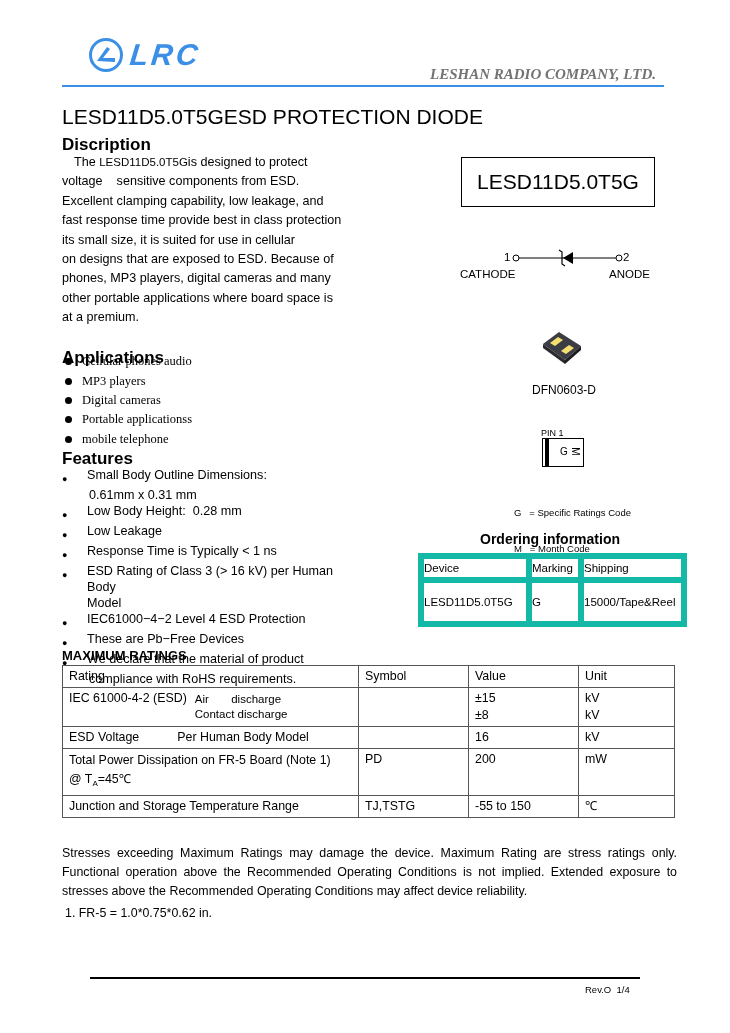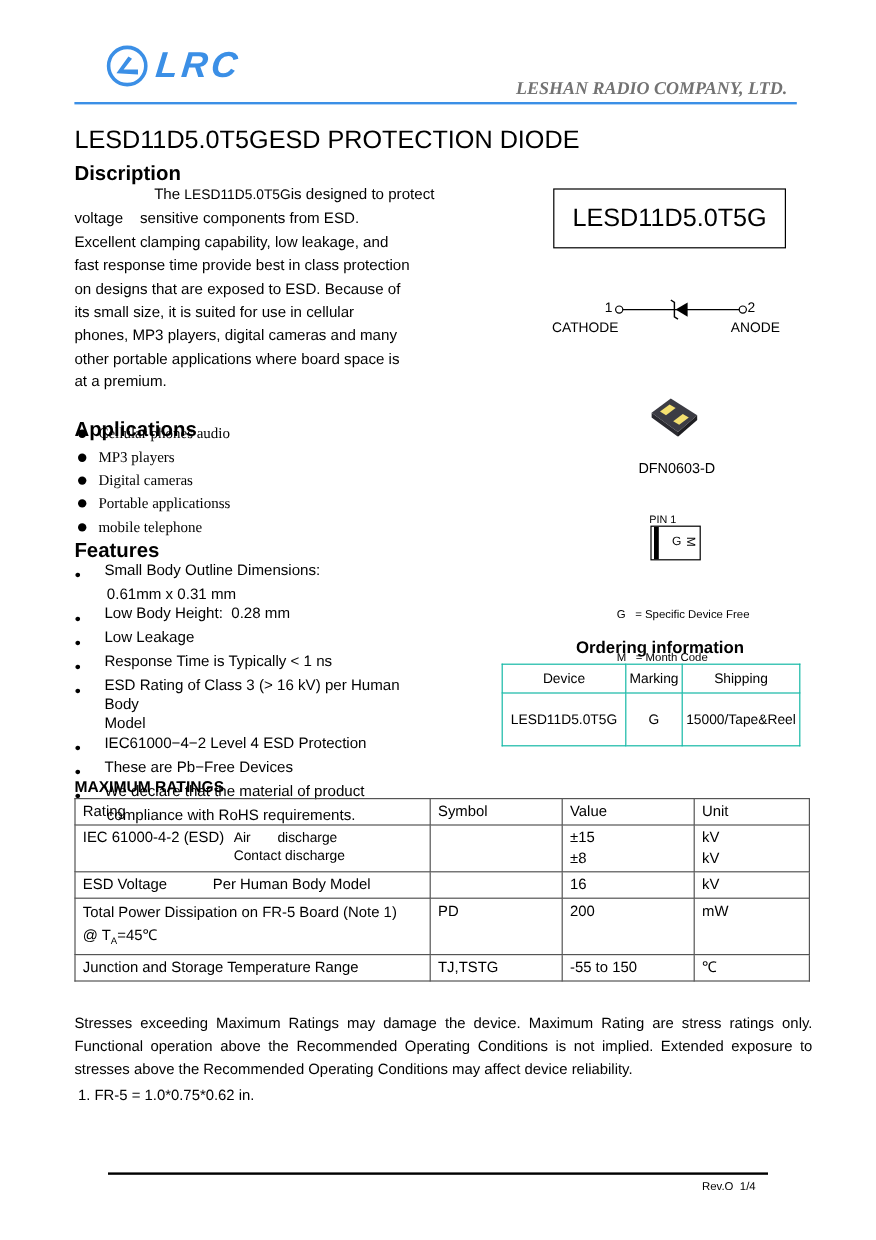--- a/index.html
+++ b/index.html
@@ -5,33 +5,33 @@
   html,body{margin:0;padding:0;background:#fff;}
   body{width:730px;height:1033px;position:relative;overflow:hidden;font-family:"Liberation Sans",sans-serif;color:#000;}
   .abs{position:absolute;}
   .logo{left:88px;top:37px;display:flex;align-items:center;}
   .logo-text{font-family:"Liberation Sans",sans-serif;font-weight:bold;font-style:italic;font-size:30px;color:#3b8fe6;letter-spacing:3px;margin-left:6px;transform:skewX(-6deg);}
   .company{left:430px;top:66px;font-family:"Liberation Serif",serif;font-style:italic;font-weight:bold;font-size:15px;color:#737373;}
   .hdr-line{left:62px;top:85px;width:602px;height:2px;background:#3b8fe6;}
   .title{left:62px;top:105px;font-size:21px;}
   .h2{font-size:17px;font-weight:bold;}
   .desc{left:62px;top:153px;width:300px;font-size:12.6px;line-height:19.4px;}
-  .desc .indent{padding-left:12px;text-align:right;}
+  .desc .indent{padding-left:12px;}
   .pn-small{font-size:11.5px;}
   .partbox{left:461px;top:157px;width:192px;height:48px;border:1px solid #000;display:flex;align-items:center;justify-content:center;font-size:21px;}
   .app-list{left:62px;top:352px;list-style:none;margin:0;padding:0;font-family:"Liberation Serif",serif;font-size:12.5px;}
   .app-list li{height:19.4px;display:flex;align-items:center;}
   .app-list .dot{width:7px;height:7px;border-radius:50%;background:#000;margin:0 10px 0 3px;display:inline-block;}
   .feat-list{left:62px;top:467px;list-style:none;margin:0;padding:0;font-size:12.6px;line-height:16px;width:300px;}
   .feat-list li{display:flex;}
   .feat-list .b{width:25px;flex:none;font-size:9px;padding-top:4px;}
   .ord-title{left:480px;top:531px;font-size:14px;font-weight:bold;}
   table{border-collapse:collapse;}
   .ord{left:418px;top:553px;font-size:11.5px;}
-  .ord td{border:1px solid #14b8a6;text-align:center;padding:0;}
+  .ord td{border:6px solid #14b8a6;text-align:left;padding:0;}
   .mr-title{left:62px;top:648px;font-size:13px;font-weight:bold;}
   .mr{left:62px;top:665px;font-size:12.4px;width:613px;}
   .mr td{border:1px solid #555;vertical-align:top;padding:2px 6px;line-height:17px;}
   .note{left:62px;top:844px;width:615px;font-size:12.4px;line-height:19px;text-align:justify;}
   .fn{left:65px;top:906px;font-size:12.4px;}
   .foot-line{left:90px;top:977px;width:550px;height:1.5px;background:#000;}
   .rev{left:585px;top:984px;font-size:9.5px;}
 </style>
 </head>
 <body>
@@ -47,22 +47,22 @@
 <div class="abs hdr-line"></div>
 
 <div class="abs title">LESD11D5.0T5GESD PROTECTION DIODE</div>
 
 <div class="abs h2" style="left:62px;top:135px;">Discription</div>
 <div class="abs desc">
   <div class="indent"><span>The </span><span class="pn-small">LESD11D5.0T5G</span><span>is designed to protect</span></div>
   <div style="white-space:pre">voltage    sensitive components from ESD.</div>
   <div>Excellent clamping capability, low leakage, and</div>
   <div>fast response time provide best in class protection</div>
+  <div>its small size, it is suited for use in cellular</div>
   <div>on designs that are exposed to ESD. Because of</div>
-  <div>its small size, it is suited for use in cellular</div>
   <div>phones, MP3 players, digital cameras and many</div>
   <div>other portable applications where board space is</div>
   <div>at a premium.</div>
 </div>
 
 <div class="abs partbox">LESD11D5.0T5G</div>
 
 <div class="abs" style="left:460px;top:247px;width:200px;height:40px;">
   <span class="abs" style="left:44px;top:4px;font-size:11.5px;">1</span>
   <span class="abs" style="left:163px;top:4px;font-size:11.5px;">2</span>
@@ -85,21 +85,21 @@
   <polygon points="20,21 28,15 33,18 25,24" fill="#f4e070"></polygon>
 </svg>
 <div class="abs" style="left:532px;top:383px;font-size:12px;">DFN0603-D</div>
 <div class="abs" style="left:541px;top:428px;font-size:9px;">PIN 1</div>
 <div class="abs" style="left:542px;top:438px;width:42px;height:29px;border:1px solid #000;box-sizing:border-box;">
   <div class="abs" style="left:2px;top:0;width:4px;height:27px;background:#000;"></div>
   <span class="abs" style="left:17px;top:7px;font-size:10px;">G</span>
   <span class="abs" style="left:28px;top:7px;font-size:10px;transform:rotate(90deg);display:inline-block;">M</span>
 </div>
 <div class="abs" style="left:514px;top:483px;font-size:9.5px;line-height:12px;white-space:pre;">
-  <div>G   = Specific Device Free</div>
+  <div>G   = Specific Ratings Code</div>
   <div>M   = Month Code</div>
 </div>
 
 <div class="abs h2" style="left:62px;top:316px;margin-top:32px;">Applications</div>
 <ul class="abs app-list">
   <li>
       <span class="dot"></span>
       <span>Cellular phones audio</span>
     </li>
   <li>

